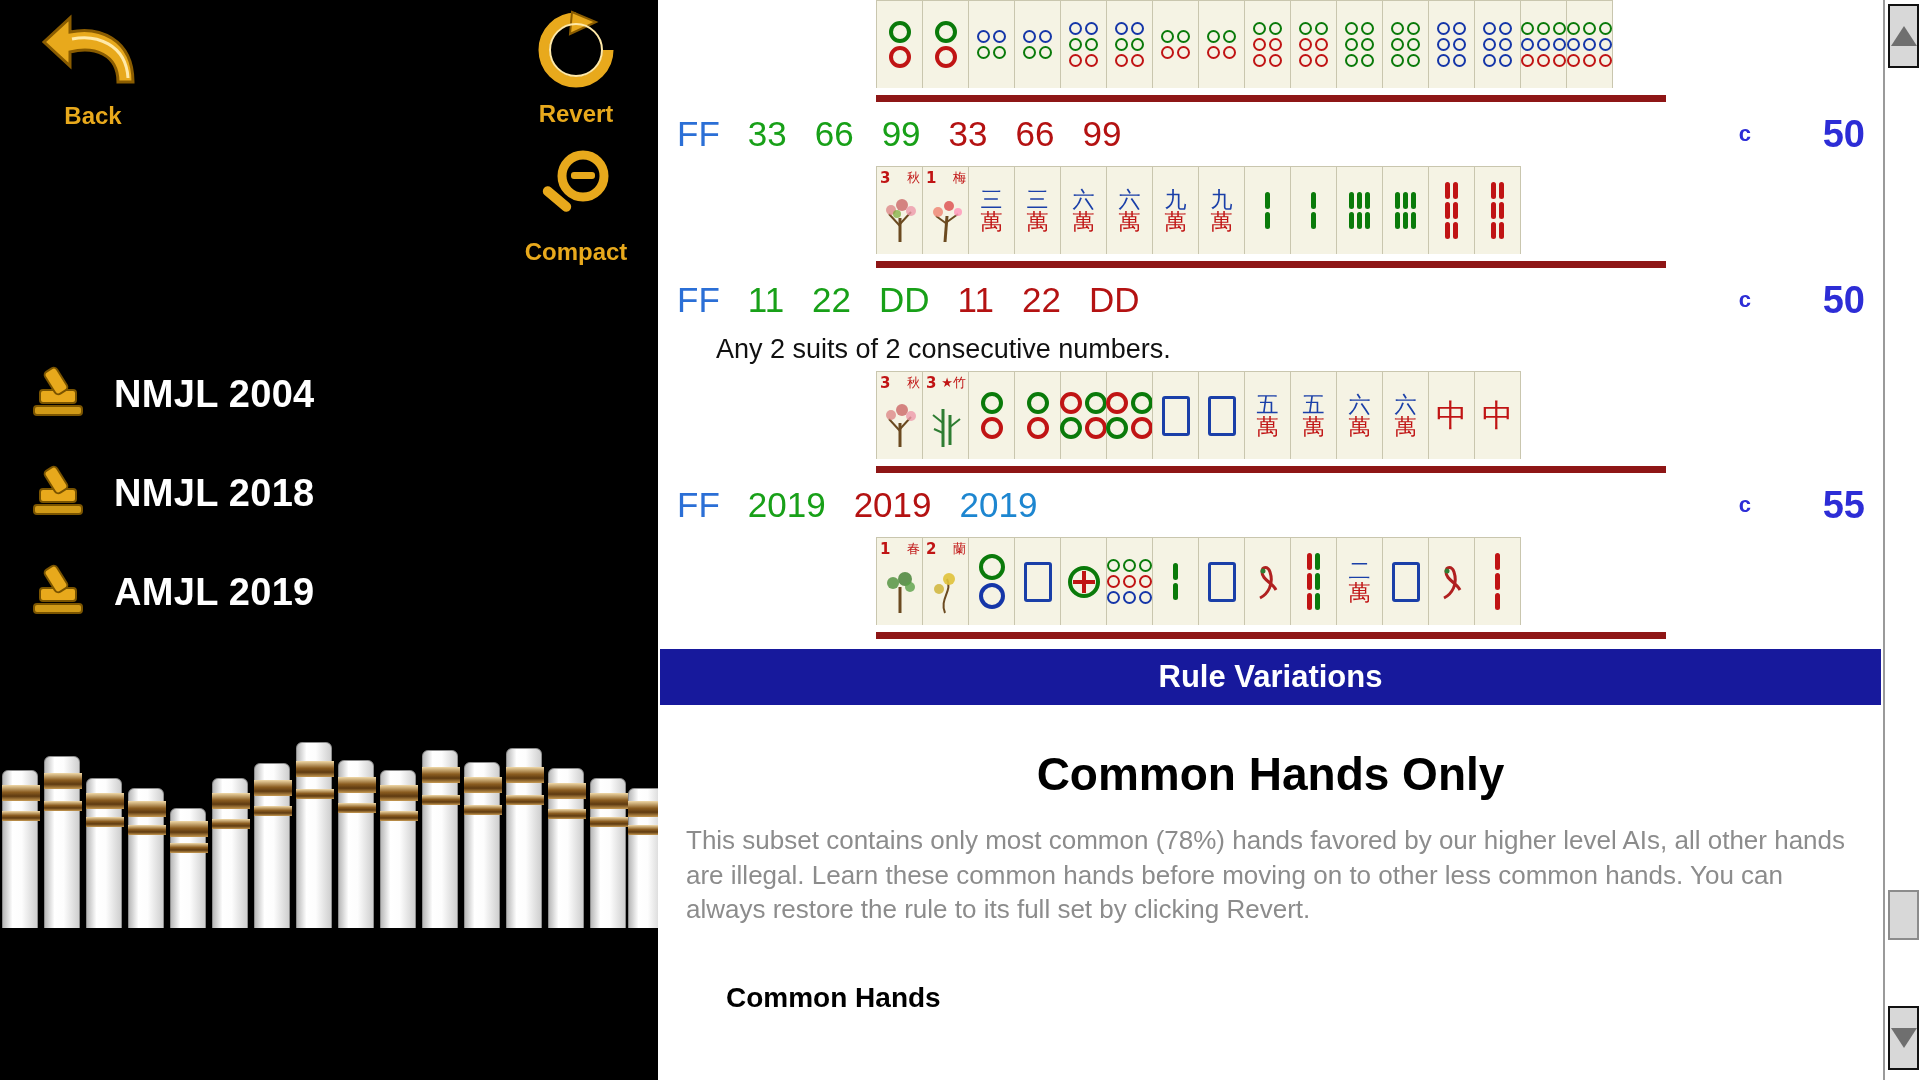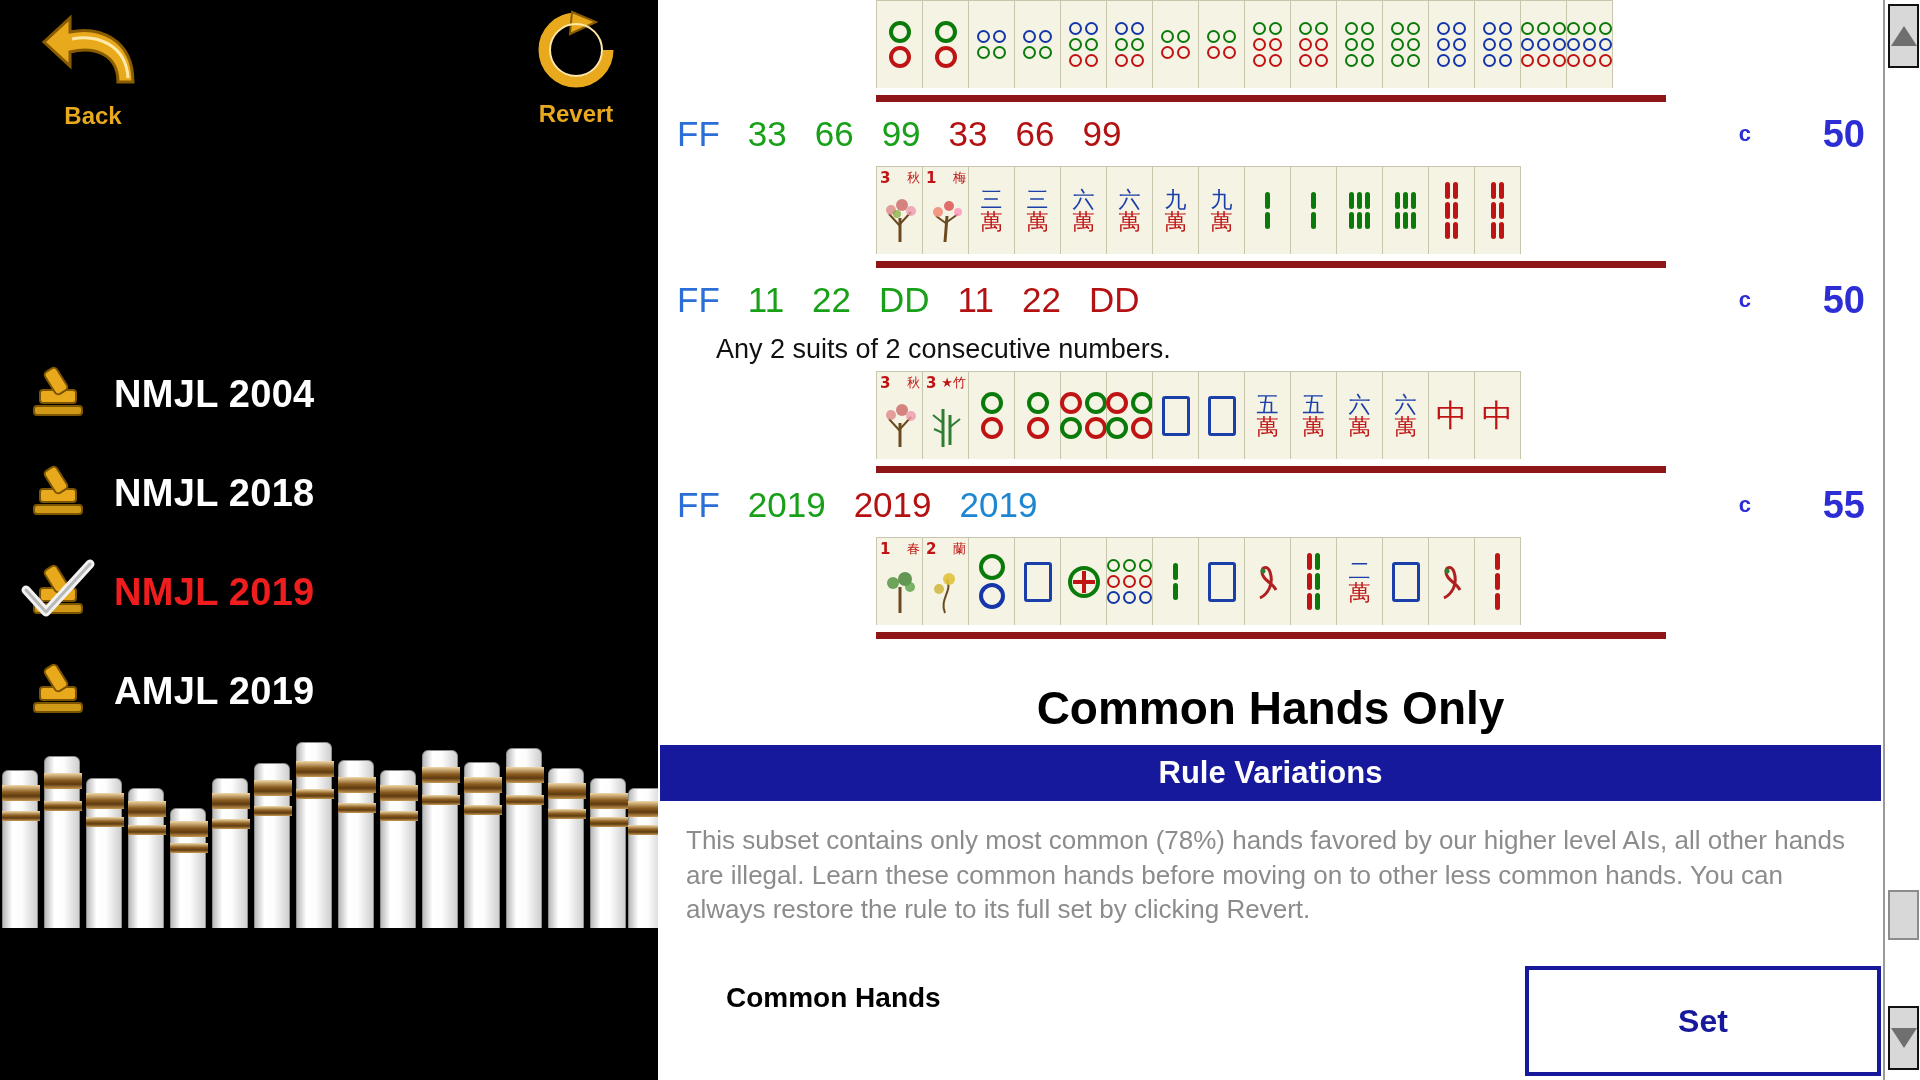--- a/index.html
+++ b/index.html
@@ -197,20 +197,30 @@
     <span class="tool-icon">
       <svg width="100" height="82" viewBox="0 0 100 82">
         <path d="M50 10 A32 32 0 1 0 82 42 A32 32 0 0 1 18 42 A32 32 0 0 1 50 10 Z" fill="none" stroke="#e8a91c" stroke-width="11" stroke-linecap="round"></path>
         <path d="M46 4 L70 14 L44 26 Z" fill="#e8a91c" stroke="#8a5c00" stroke-width="2"></path>
         <circle cx="50" cy="42" r="26" fill="none" stroke="#ffe9a8" stroke-width="2"></circle>
       </svg>
     </span>
     <span>Revert</span>
   </div>
 
+  <div class="tool-btn" style="left:480px; top:150px; width:192px;">
+    <span class="tool-icon">
+      <svg width="100" height="78" viewBox="0 0 100 78">
+        <circle cx="57" cy="26" r="21" fill="none" stroke="#e8a91c" stroke-width="9"></circle>
+        <rect x="45" y="22" width="24" height="7" rx="3" fill="#e8a91c"></rect>
+        <rect x="14" y="44" width="34" height="10" rx="5" fill="#e8a91c" transform="rotate(40 31 49)"></rect>
+      </svg>
+    </span>
+    <span>Compact</span>
+  </div>
 
   <div id="rule-list">
 
     <div class="rule-row">
       <span class="gavel">
         <svg width="68" height="62" viewBox="0 0 68 62">
           <rect x="10" y="42" width="48" height="9" rx="3" fill="#d09a18" stroke="#7a5400" stroke-width="2"></rect>
           <rect x="16" y="26" width="36" height="13" rx="3" fill="#e8a91c" stroke="#7a5400" stroke-width="2"></rect>
           <rect x="25" y="4" width="14" height="26" rx="4" fill="#e8a91c" stroke="#7a5400" stroke-width="2" transform="rotate(-32 32 17)"></rect>
         </svg>
@@ -222,36 +232,20 @@
       <span class="gavel">
         <svg width="68" height="62" viewBox="0 0 68 62">
           <rect x="10" y="42" width="48" height="9" rx="3" fill="#d09a18" stroke="#7a5400" stroke-width="2"></rect>
           <rect x="16" y="26" width="36" height="13" rx="3" fill="#e8a91c" stroke="#7a5400" stroke-width="2"></rect>
           <rect x="25" y="4" width="14" height="26" rx="4" fill="#e8a91c" stroke="#7a5400" stroke-width="2" transform="rotate(-32 32 17)"></rect>
         </svg>
       </span>
       <span class="rule-label">NMJL 2018</span>
     </div>
 
-    <div class="rule-row selected">
-      <span class="gavel">
-        <svg width="68" height="62" viewBox="0 0 68 62">
-          <rect x="10" y="42" width="48" height="9" rx="3" fill="#d09a18" stroke="#7a5400" stroke-width="2"></rect>
-          <rect x="16" y="26" width="36" height="13" rx="3" fill="#e8a91c" stroke="#7a5400" stroke-width="2"></rect>
-          <rect x="25" y="4" width="14" height="26" rx="4" fill="#e8a91c" stroke="#7a5400" stroke-width="2" transform="rotate(-32 32 17)"></rect>
-        </svg>
-        <span class="check-overlay">
-          <svg width="78" height="70" viewBox="0 0 78 70">
-            <path d="M6 34 L26 56 L70 8" fill="none" stroke="#f2f2f2" stroke-width="9" stroke-linecap="round" stroke-linejoin="round"></path>
-            <path d="M6 34 L26 56 L70 8" fill="none" stroke="#b8b8b8" stroke-width="3" stroke-linecap="round" stroke-linejoin="round"></path>
-          </svg>
-        </span>
-      </span>
-      <span class="rule-label">NMJL 2019</span>
-    </div>
 
     <div class="rule-row">
       <span class="gavel">
         <svg width="68" height="62" viewBox="0 0 68 62">
           <rect x="10" y="42" width="48" height="9" rx="3" fill="#d09a18" stroke="#7a5400" stroke-width="2"></rect>
           <rect x="16" y="26" width="36" height="13" rx="3" fill="#e8a91c" stroke="#7a5400" stroke-width="2"></rect>
           <rect x="25" y="4" width="14" height="26" rx="4" fill="#e8a91c" stroke="#7a5400" stroke-width="2" transform="rotate(-32 32 17)"></rect>
         </svg>
       </span>
       <span class="rule-label">AMJL 2019</span>
@@ -987,33 +981,30 @@
               <span class="bam r"></span>
               <span class="bam r"></span>
               <span class="bam r"></span>
             </span>
         </span>
       </div>
     </div>
     <div class="tiles-underline" style="width:790px;"></div>
   </div>
 
-  <div id="variation-title">Common Hands Only</div>
-
   <div id="rule-var-bar">
     <span>Rule Variations</span>
   </div>
 
+  <div id="variation-title">Common Hands Only</div>
+
   <div id="variation-desc">This subset contains only most common (78%) hands favored by our higher level AIs, all other hands are illegal. Learn these common hands before moving on to other less common hands. You can always restore the rule to its full set by clicking Revert.</div>
 
   <div id="bottom-row">
     <div id="common-hands-label">Common Hands</div>
-    <div id="set-button">
-      <span>Set</span>
-    </div>
   </div>
 </div>
 
 <div id="scrollbar">
   <div class="sb-btn" id="sb-up">
     <span class="tri up"></span>
   </div>
   <div class="sb-thumb"></div>
   <div class="sb-btn" id="sb-down">
     <span class="tri down"></span>

